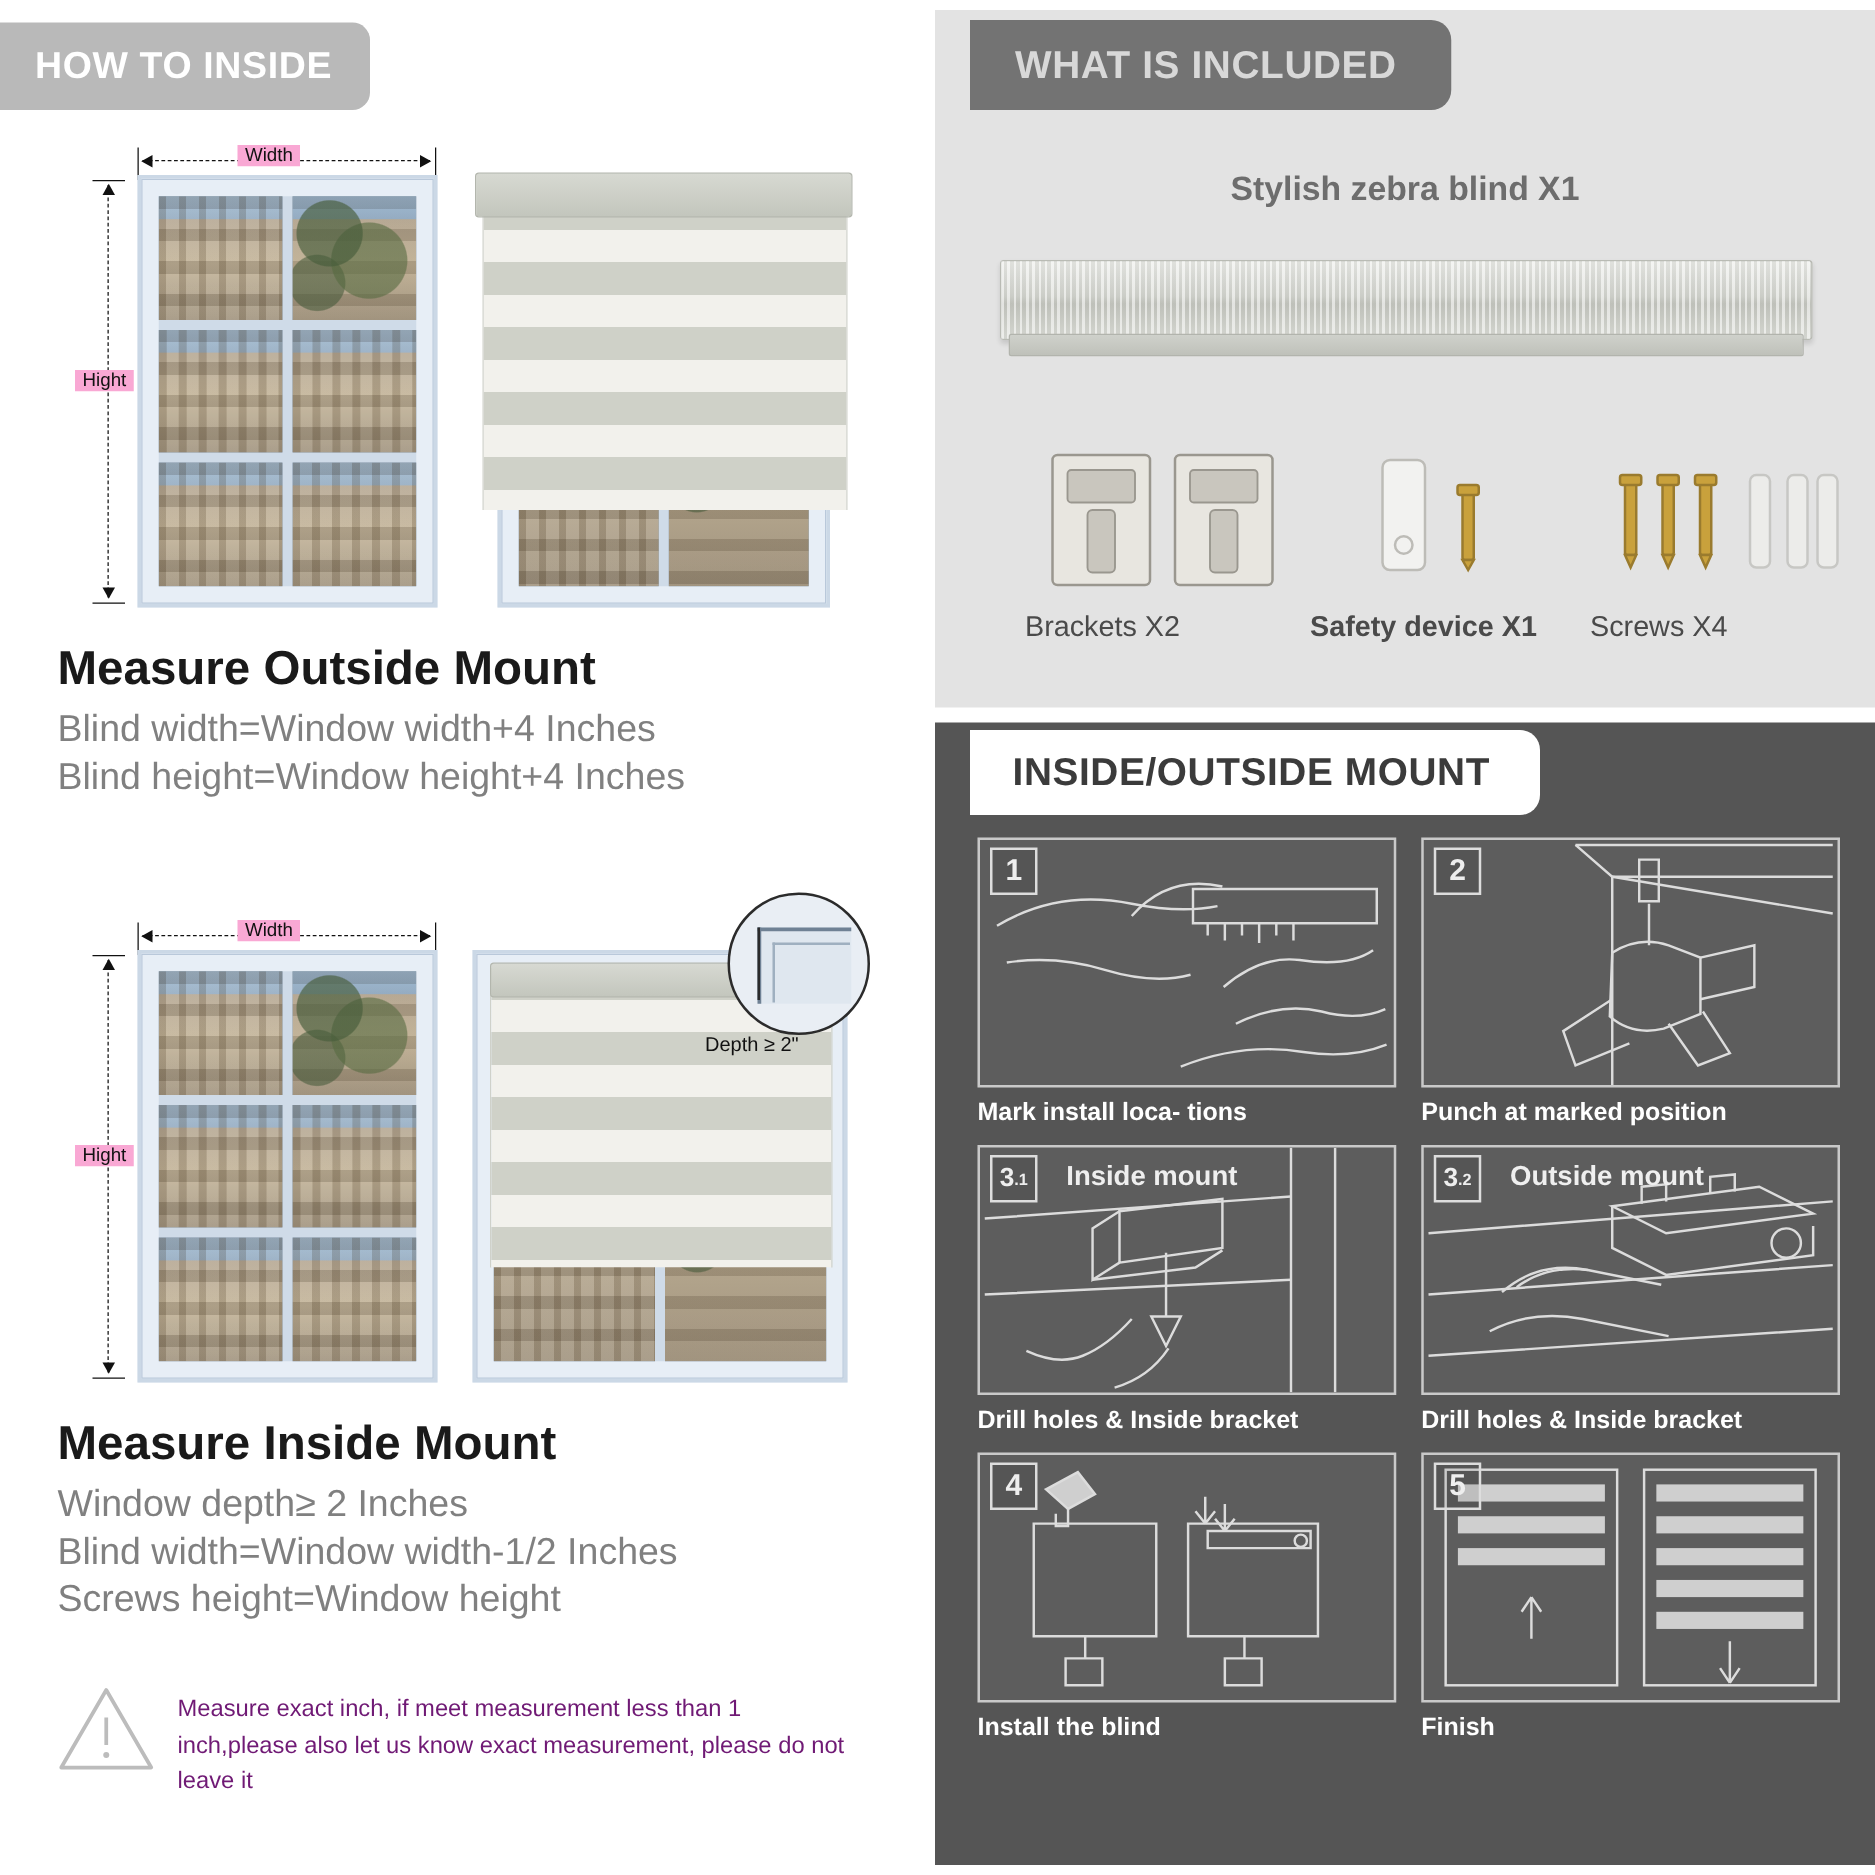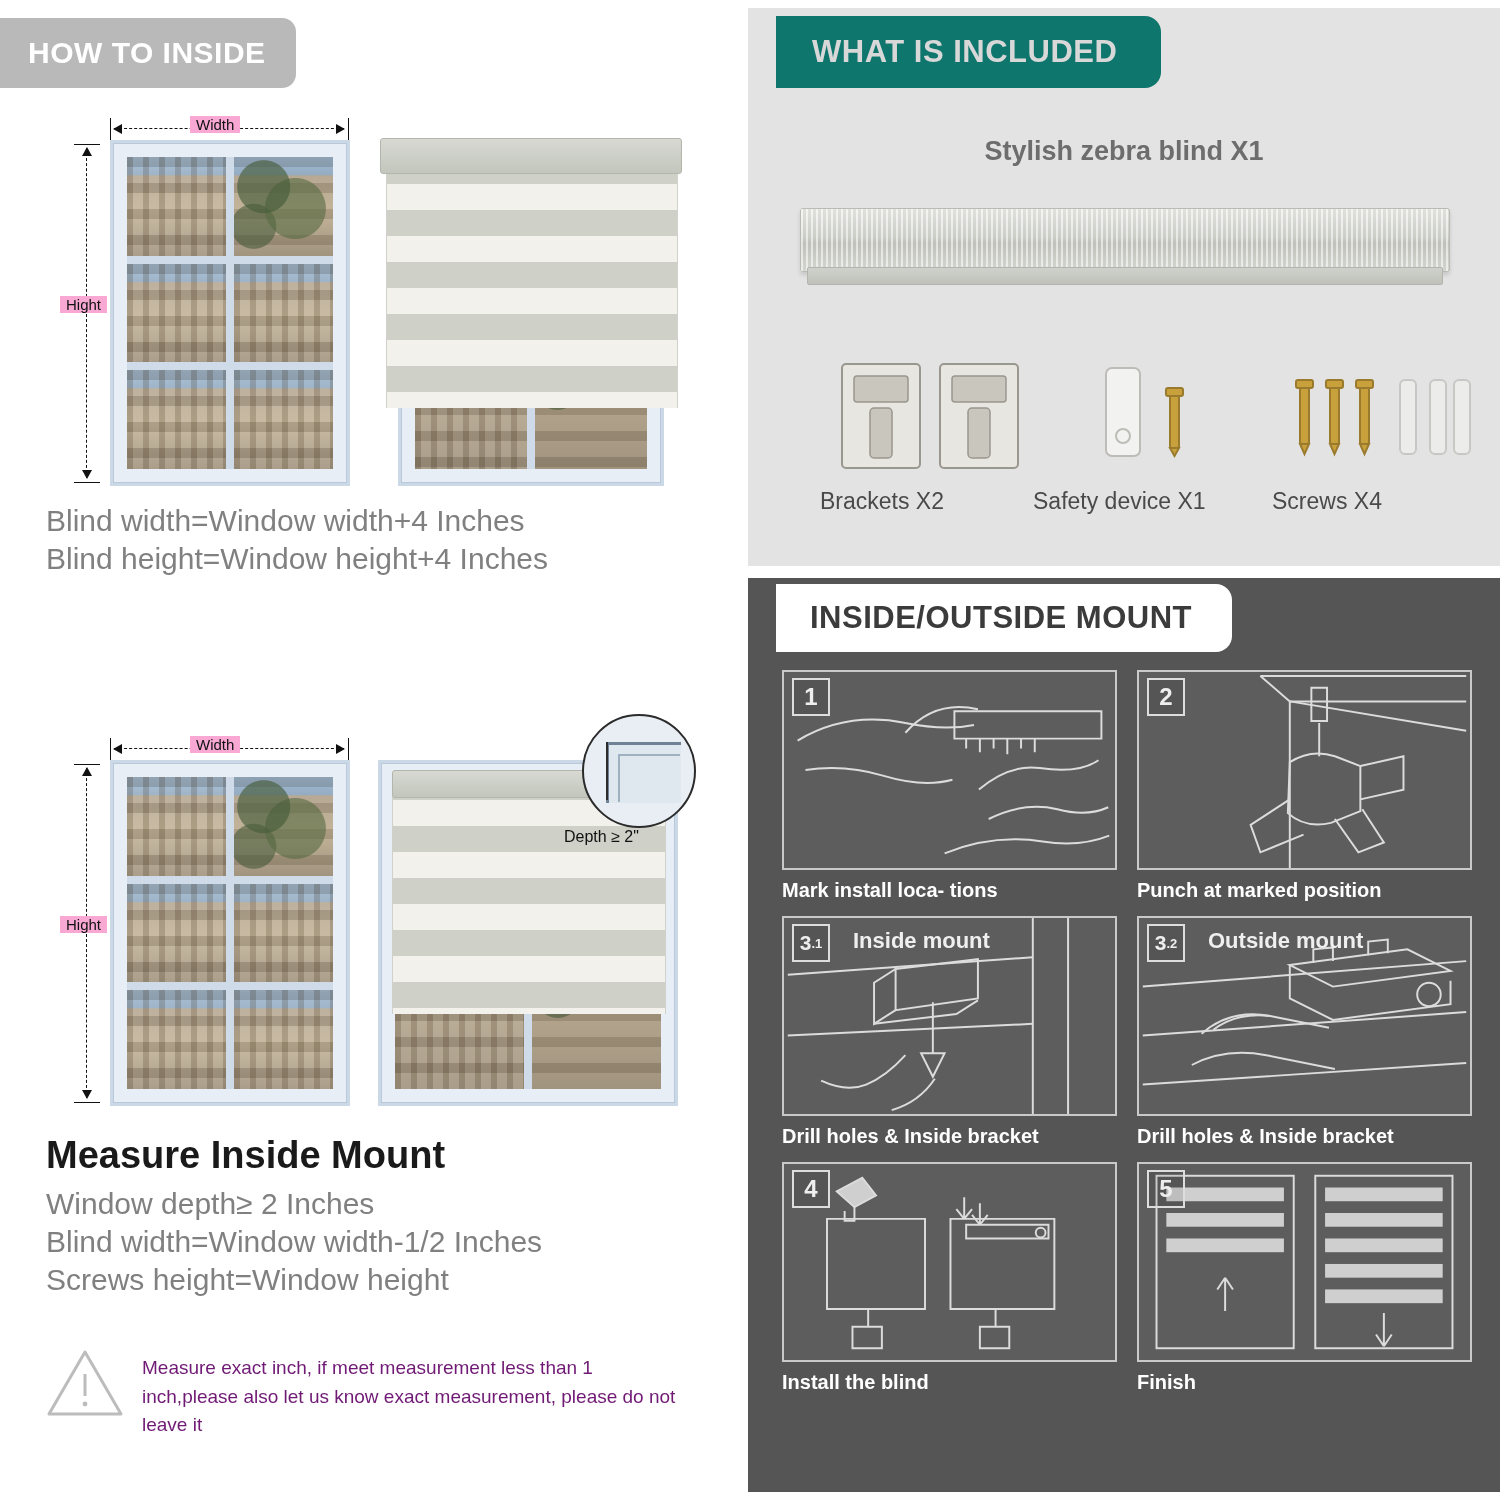--- a/index.html
+++ b/index.html
@@ -92,21 +92,21 @@
 
   .note{position:absolute;left:46px;top:1348px;width:640px;display:flex;gap:18px;align-items:flex-start;}
   .warn-tri{width:78px;height:70px;flex:0 0 78px;position:relative;}
   .note-text{font-size:19px;line-height:1.5;color:#701a75;padding-top:6px;}
 
   
   .right{position:absolute;left:748px;top:0;width:752px;height:1500px;}
 
   .panel-included{position:absolute;left:0;top:8px;width:752px;height:558px;background:#e3e3e3;}
   .tab-white{
-    position:absolute;left:28px;top:8px;background:#0f766e;border-radius:0 16px 16px 0;
+    position:absolute;left:28px;top:8px;background:#737373;border-radius:0 16px 16px 0;
     padding:18px 44px 18px 36px;
   }
   .tab-white .t{font-size:31px;font-weight:bold;color:#d8d8d8;letter-spacing:.5px;}
 
   .included-title{position:absolute;left:0;top:128px;width:752px;text-align:center;font-size:27px;font-weight:bold;color:#6d6d6d;}
 
   .rail{
     position:absolute;left:52px;top:200px;width:648px;height:62px;
     background:linear-gradient(180deg,#e9eae6 0%,#d3d5cf 45%,#c6c8c1 55%,#dcded8 100%);
     border:1px solid #b9bbb4;border-radius:3px;
@@ -205,20 +205,21 @@
                 </div>
             </div>
           </div>
           <div class="blind-body" style="left:8px;top:18px;width:290px;height:250px;">
             <div class="stripes"></div>
           </div>
           <div class="blind-head" style="left:2px;top:-2px;width:300px;height:34px;"></div>
         </div>
       </div>
 
+      <div class="head-title">Measure Outside Mount</div>
       <div class="sub-line">Blind width=Window width+4 Inches</div>
       <div class="sub-line">Blind height=Window height+4 Inches</div>
     </div>
 
     <div class="measure-block mb2">
       <div class="diagram">
 
         <div class="tick" style="left:80px;top:18px;width:1px;height:26px;"></div>
         <div class="tick" style="left:318px;top:18px;width:1px;height:26px;"></div>
         <div class="dim-h" style="left:84px;top:28px;width:230px;"></div>
@@ -354,21 +355,21 @@
               <rect x="112" y="16" width="16" height="74" rx="5"></rect>
               <rect x="142" y="16" width="16" height="74" rx="5"></rect>
               <rect x="166" y="16" width="16" height="74" rx="5"></rect>
             </g>
           </svg>
         </div>
       </div>
 
       <div class="part-labels">
         <span style="left:72px;width:220px;">Brackets X2</span>
-        <span style="left:285px;width:230px;">Safety device X1</span>
+        <span style="left:300px;width:230px;font-weight:bold;">Safety device X1</span>
         <span style="left:524px;width:200px;">Screws X4</span>
       </div>
     </div>
 
     <div class="panel-mount">
       <div class="tab-white2">
         <div class="t">INSIDE/OUTSIDE MOUNT</div>
       </div>
 
       <div class="steps">

